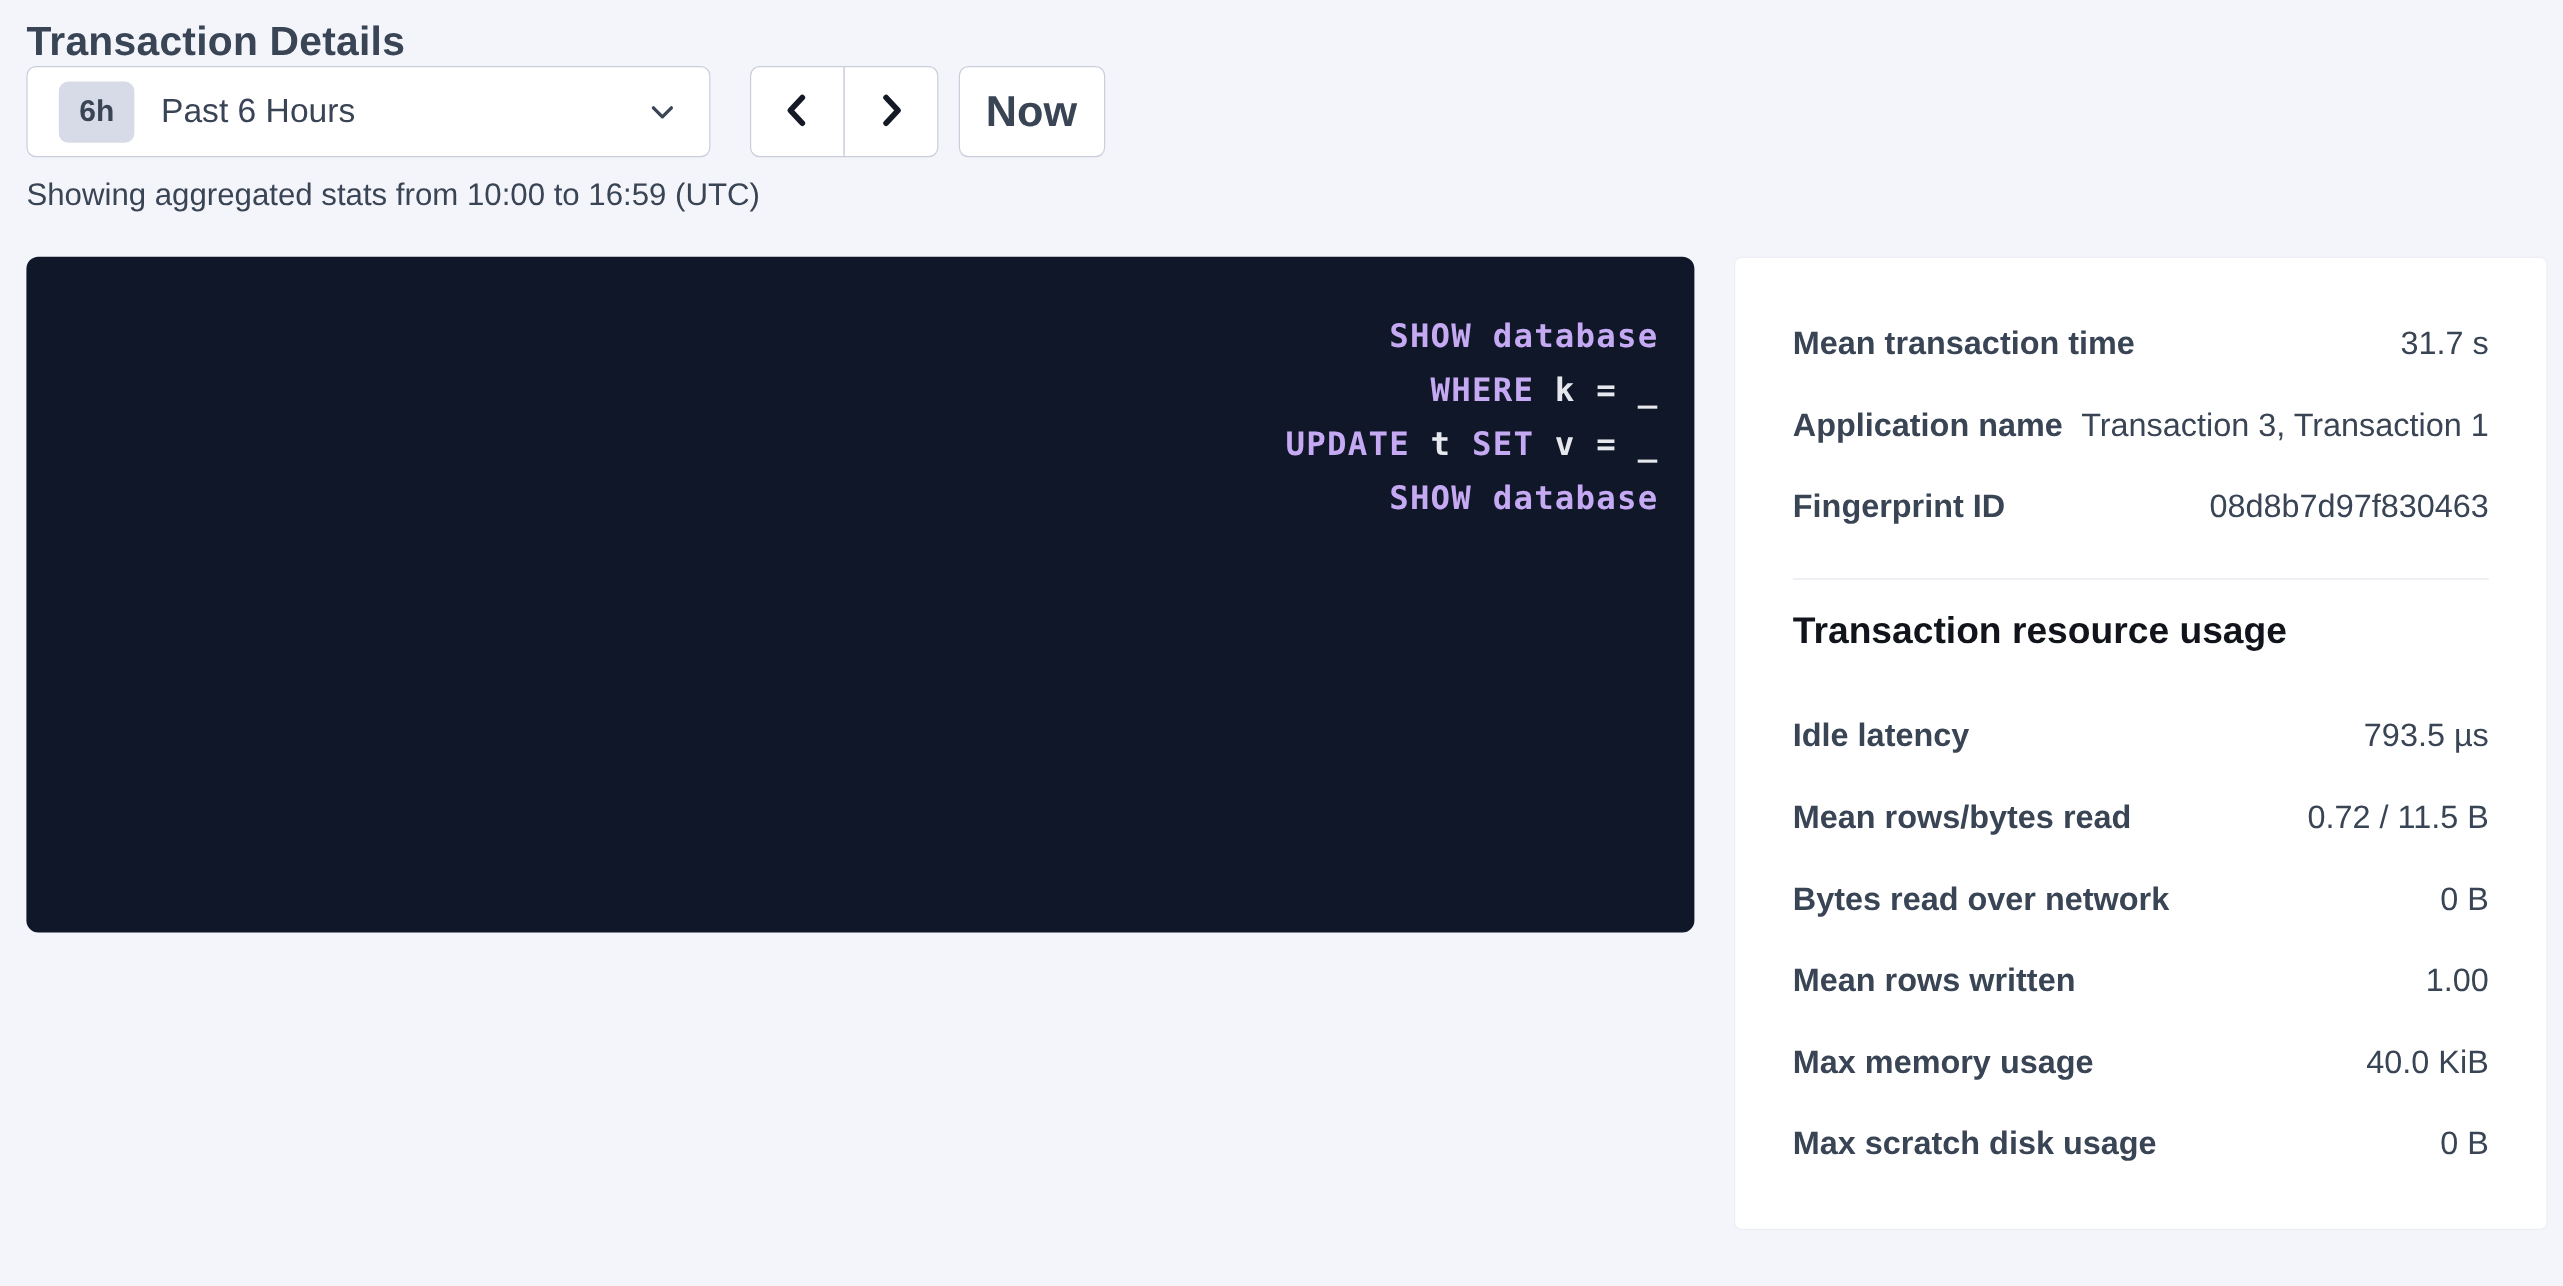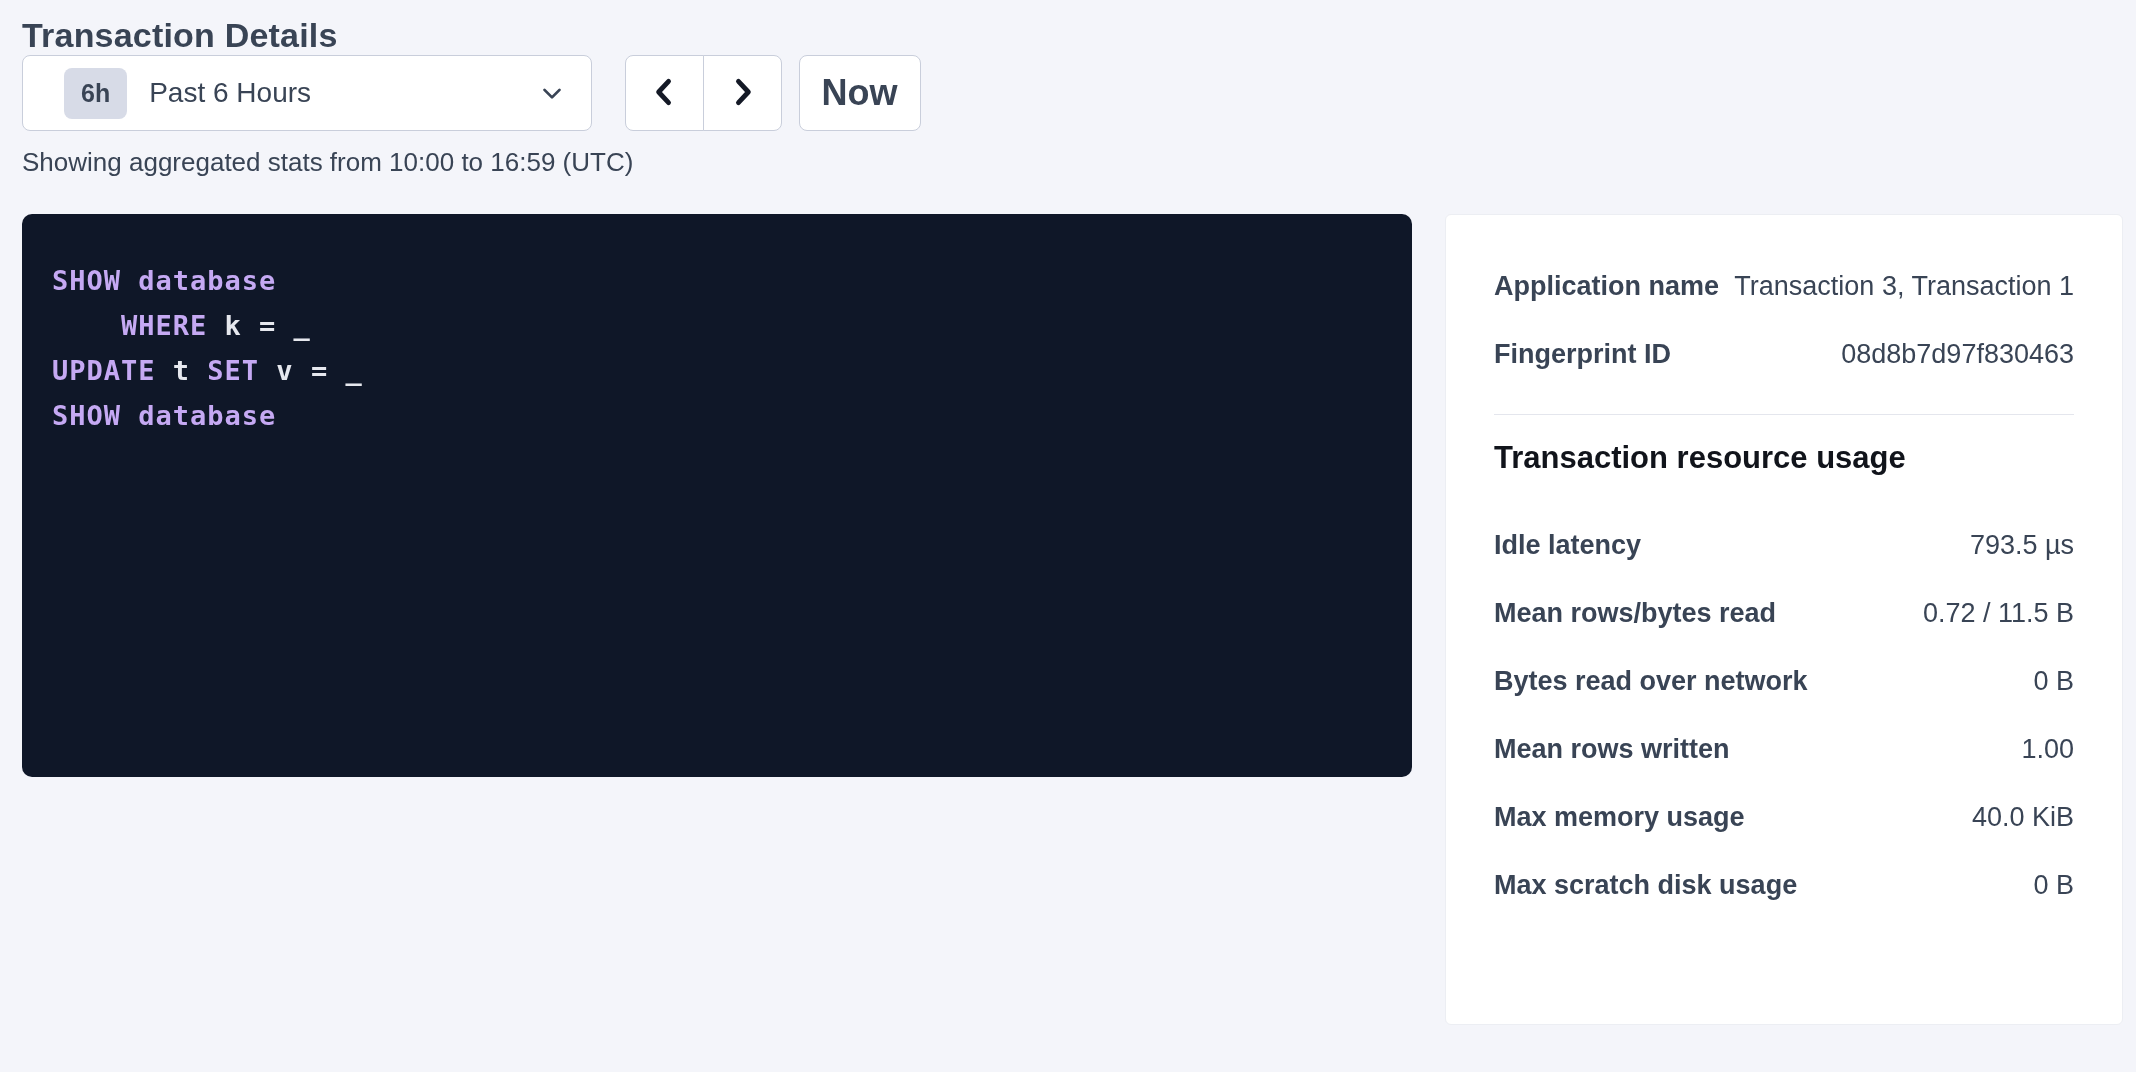--- a/index.html
+++ b/index.html
@@ -33,21 +33,20 @@
     padding: 0 24px 0 26px;
     cursor: pointer;
   }
   .range-badge {
     background: #d7dbe7;
     color: #394455;
     border-radius: 8px;
     font-size: 25px;
     font-weight: 700;
     padding: 11px 17px;
-    margin-left: 15px;
   }
   .range-label {
     margin-left: 22px;
     font-size: 28px;
     color: #394455;
   }
   .dropdown-caret { margin-left: auto; display: flex; align-items: center; }
 
   .range-nav {
     display: flex;
@@ -100,21 +99,21 @@
     width: 1390px;
     height: 563px;
     background: #0f1728;
     border-radius: 10px;
     padding: 44px 30px 0 30px;
     font-family: "DejaVu Sans Mono", "Liberation Mono", monospace;
     font-size: 27px;
     line-height: 45px;
     letter-spacing: 1px;
   }
-  .code-line { white-space: pre; }
+  .code-line { white-space: pre; text-align: right; }
   .tok-kw { color: #c5a9f3; font-weight: 700; }
   .tok-pl { color: #e6e8ee; font-weight: 700; }
 
   
   .details-panel {
     margin-left: 33px;
     width: 678px;
     height: 811px;
     background: #ffffff;
     border: 1px solid #eceef3;
@@ -201,20 +200,24 @@
     <div class="sql-box">
       <div class="code-line"><span class="tok-kw">SHOW</span><span class="tok-pl"> </span><span class="tok-kw">database</span></div>
       <div class="code-line"><span class="tok-pl">    </span><span class="tok-kw">WHERE</span><span class="tok-pl"> k = _</span></div>
       <div class="code-line"><span class="tok-kw">UPDATE</span><span class="tok-pl"> t </span><span class="tok-kw">SET</span><span class="tok-pl"> v = _</span></div>
       <div class="code-line"><span class="tok-kw">SHOW</span><span class="tok-pl"> </span><span class="tok-kw">database</span></div>
     </div>
 
     <div class="details-panel">
 
       <div class="prow">
+        <span class="plabel">Mean transaction time</span>
+        <span class="pvalue">31.7 s</span>
+      </div>
+      <div class="prow">
         <span class="plabel">Application name</span>
         <span class="pvalue">Transaction 3, Transaction 1</span>
       </div>
       <div class="prow">
         <span class="plabel">Fingerprint ID</span>
         <span class="pvalue">08d8b7d97f830463</span>
       </div>
 
       <hr class="panel-divider">
 

